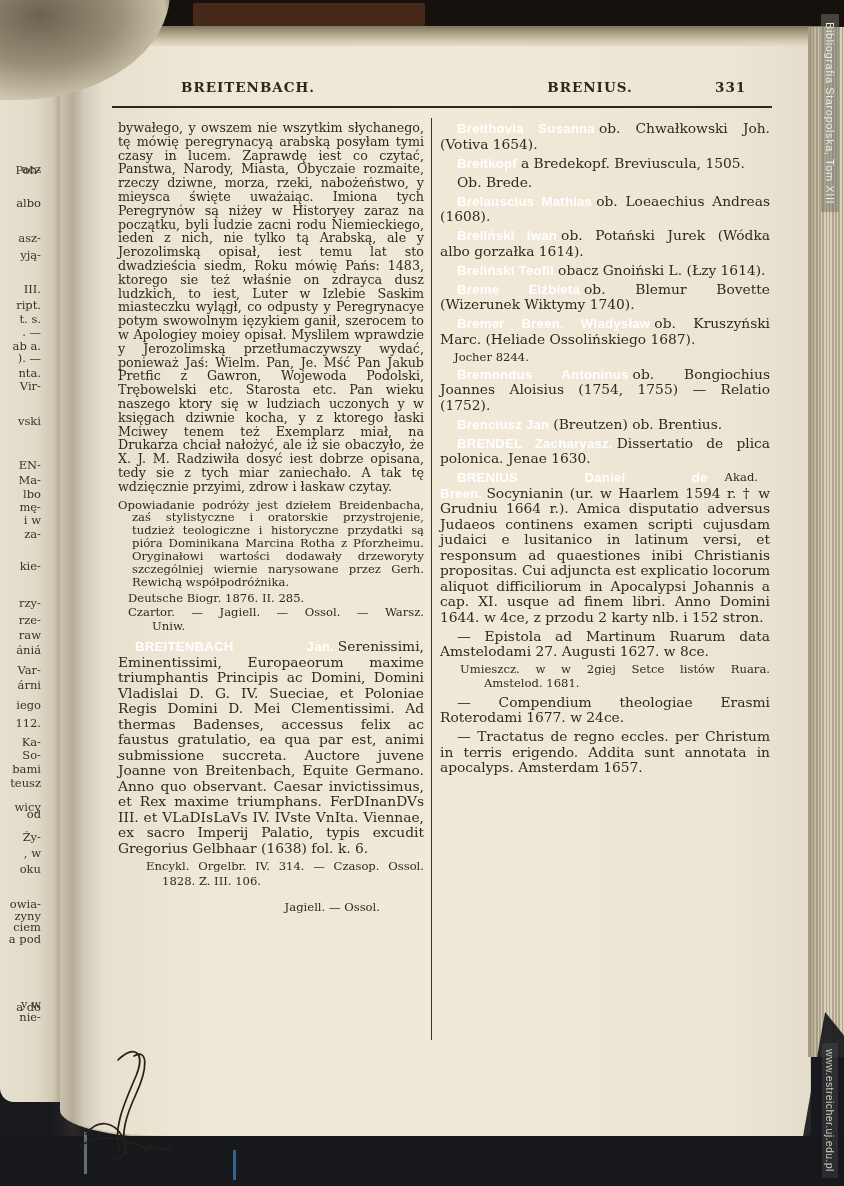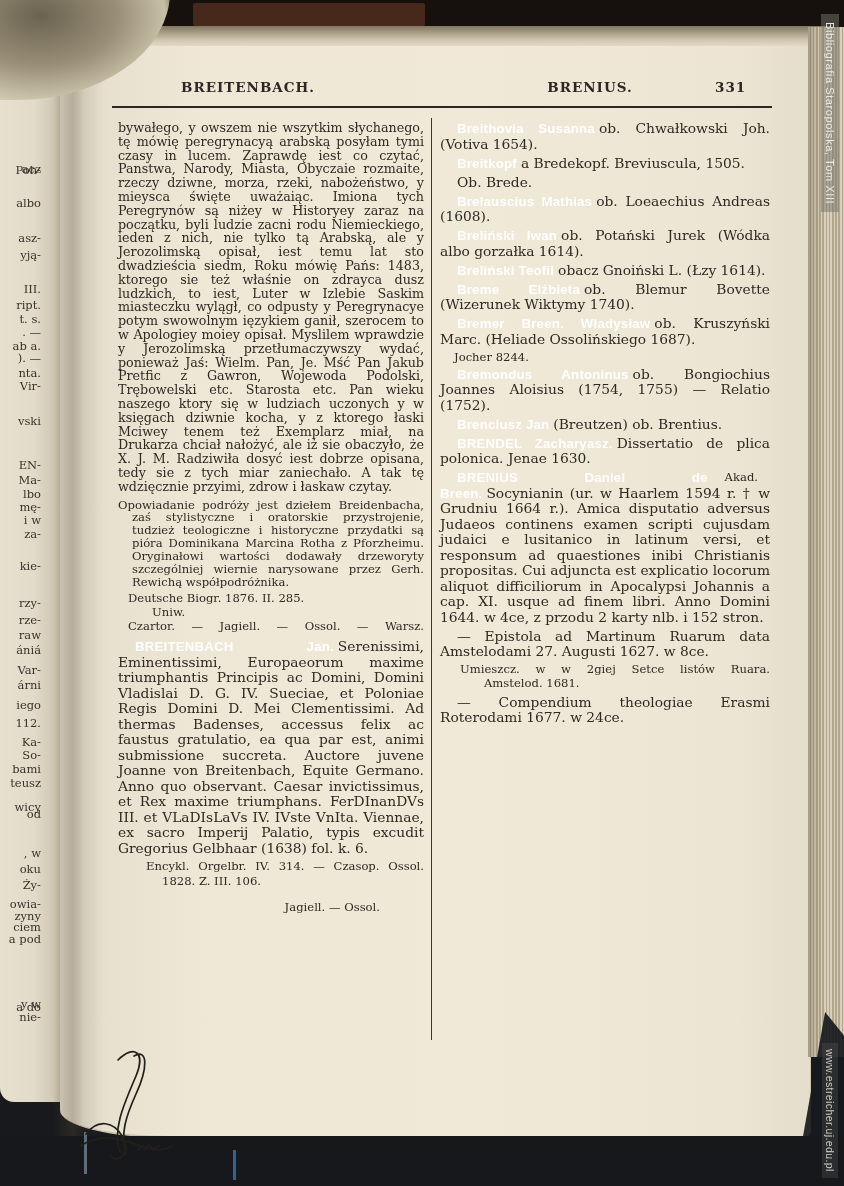--- a/index.html
+++ b/index.html
@@ -116,21 +116,21 @@
       <span style="top: 664px;">Var-</span>
       <span style="top: 679px; text-align: right;">árni</span>
       <span style="top: 699px;">iego</span>
       <span style="top: 717px;">112.</span>
       <span style="top: 736px;">Ka-</span>
       <span style="top: 749px;">So-</span>
       <span style="top: 763px;">bami</span>
       <span style="top: 777px;">teusz</span>
       <span style="top: 801px;">wicy</span>
       <span style="top: 808px;">od</span>
-      <span style="top: 879px;">Ży-</span>
+      <span style="top: 831px;">Ży-</span>
       <span style="top: 847px;">, w</span>
       <span style="top: 863px;">oku</span>
       <span style="top: 898px;">owia-</span>
       <span style="top: 910px;">zyny</span>
       <span style="top: 921px;">ciem</span>
       <span style="top: 933px;">a pod</span>
       <span style="top: 1001px;">a do</span>
       <span style="top: 998px;">y w</span>
       <span style="top: 1011px;">nie-</span>
     </div>
@@ -140,22 +140,22 @@
   <div class="running-head h-left">BREITENBACH.</div>
   <div class="running-head h-right">BRENIUS.</div>
   <div class="running-head h-page">331</div>
   <div class="head-rule"></div>
   <div class="col-divider"></div>
 
   <div class="col col-left">
     <p class="quote">bywałego, y owszem nie wszytkim słychanego, tę mówię peregrynacyą arabską posyłam tymi czasy in lucem. Zaprawdę iest co czytać, Panstwa, Narody, Miasta, Obyczaie rozmaite, rzeczy dziwne, morza, rzeki, nabożeństwo, y mieysca święte uważaiąc. Imiona tych Peregrynów są niżey w Historyey zaraz na początku, byli ludzie zacni rodu Niemieckiego, ieden z nich, nie tylko tą Arabską, ale y Jerozolimską opisał, iest temu lat sto dwadzieścia siedm, Roku mówię Pańs: 1483, ktorego sie też właśnie on zdrayca dusz ludzkich, to iest, Luter w Izlebie Saskim miasteczku wylągł, co odpusty y Peregrynacye potym swowolnym ięzykiem ganił, szerocem to w Apologiey moiey opisał. Myslilem wprawdzie y Jerozolimską przetłumaczywszy wydać, ponieważ Jaś: Wielm. Pan, Je. Mść Pan Jakub Pretfic z Gawron, Wojewoda Podolski, Trębowelski etc. Starosta etc. Pan wieku naszego ktory się w ludziach uczonych y w księgach dziwnie kocha, y z ktorego łaski Mciwey tenem też Exemplarz miał, na Drukarza chciał nałożyć, ale iż sie obaczyło, że X. J. M. Radziwiła dosyć iest dobrze opisana, tedy sie z tych miar zaniechało. A tak tę wdzięcznie przyimi, zdrow i łaskaw czytay.</p>
     <p class="note">Opowiadanie podróży jest dziełem Breidenbacha, zaś stylistyczne i oratorskie przystrojenie, tudzież teologiczne i historyczne przydatki są pióra Dominikana Marcina Rotha z Pforzheimu. Oryginałowi wartości dodawały drzeworyty szczególniej wiernie narysowane przez Gerh. Rewichą współpodróżnika.</p>
     <div class="ref ref-in">Deutsche Biogr. 1876. II. 285.</div>
+    <div class="ref ref-in spread">Czartor. — Jagiell. — Ossol. — Warsz.</div>
     <div class="ref" style="padding-left:34px;">Uniw.</div>
-    <div class="ref ref-in spread">Czartor. — Jagiell. — Ossol. — Warsz.</div>
     <p class="entry" style="margin-top:6px;">
       <span class="hw">BREITENBACH Jan.</span><span>Serenissimi, Eminentissimi, Europaeorum maxime triumphantis Principis ac Domini, Domini Vladislai D. G. IV. Sueciae, et Poloniae Regis Domini D. Mei Clementissimi. Ad thermas Badenses, accessus felix ac faustus gratulatio, ea qua par est, animi submissione succreta. Auctore juvene Joanne von Breitenbach, Equite Germano. Anno quo observant. Caesar invictissimus, et Rex maxime triumphans. FerDInanDVs III. et VLaDIsLaVs IV. IVste VnIta. Viennae, ex sacro Imperij Palatio, typis excudit Gregorius Gelbhaar (1638) fol. k. 6.</span>
     </p>
     <div class="ref spread" style="padding-left:28px;margin-top:4px;">Encykl. Orgelbr. IV. 314. — Czasop. Ossol.</div>
     <div class="ref" style="padding-left:44px;">1828. Z. III. 106.</div>
     <div class="sigla-right">Jagiell. — Ossol.</div>
   </div>
 
   <div class="col col-right">
     <p class="entry">
@@ -183,20 +183,22 @@
       <span class="hw">BRENDEL Zacharyasz.</span><span>Dissertatio de plica polonica. Jenae 1630.</span></p>
     <p class="entry">
       <span class="sigla-float">Akad.</span>
       <span class="hw">BRENIUS Daniel de Breen.</span><span>Socynianin (ur. w Haarlem 1594 r. † w Grudniu 1664 r.). Amica disputatio adversus Judaeos continens examen scripti cujusdam judaici e lusitanico in latinum versi, et responsum ad quaestiones inibi Christianis propositas. Cui adjuncta est explicatio locorum aliquot difficiliorum in Apocalypsi Johannis a cap. XI. usque ad finem libri. Anno Domini 1644. w 4ce, z przodu 2 karty nlb. i 152 stron.</span></p>
     <p class="entry">
       <span>— Epistola ad Martinum Ruarum data Amstelodami 27. Augusti 1627. w 8ce.</span></p>
     <div class="ref spread" style="padding-left:20px;">Umieszcz. w w 2giej Setce listów Ruara.</div>
     <div class="ref" style="padding-left:44px;">Amstelod. 1681.</div>
     <p class="entry" style="margin-top:4px;">
       <span>— Compendium theologiae Erasmi Roterodami 1677. w 24ce.</span></p>
+    <p class="entry">
+      <span>— Tractatus de regno eccles. per Christum in terris erigendo. Addita sunt annotata in apocalyps. Amsterdam 1657.</span></p>
   </div>
 
   <div class="binding-top"></div>
   <div class="binding-brown"></div>
   <div class="page-top-edge"></div>
   <div class="top-left-curl"></div>
   <div class="fore-edge"></div>
   <div class="fore-edge-shade"></div>
   <div class="bottom-dark"></div>
   <div class="fore-edge-dark"></div>

